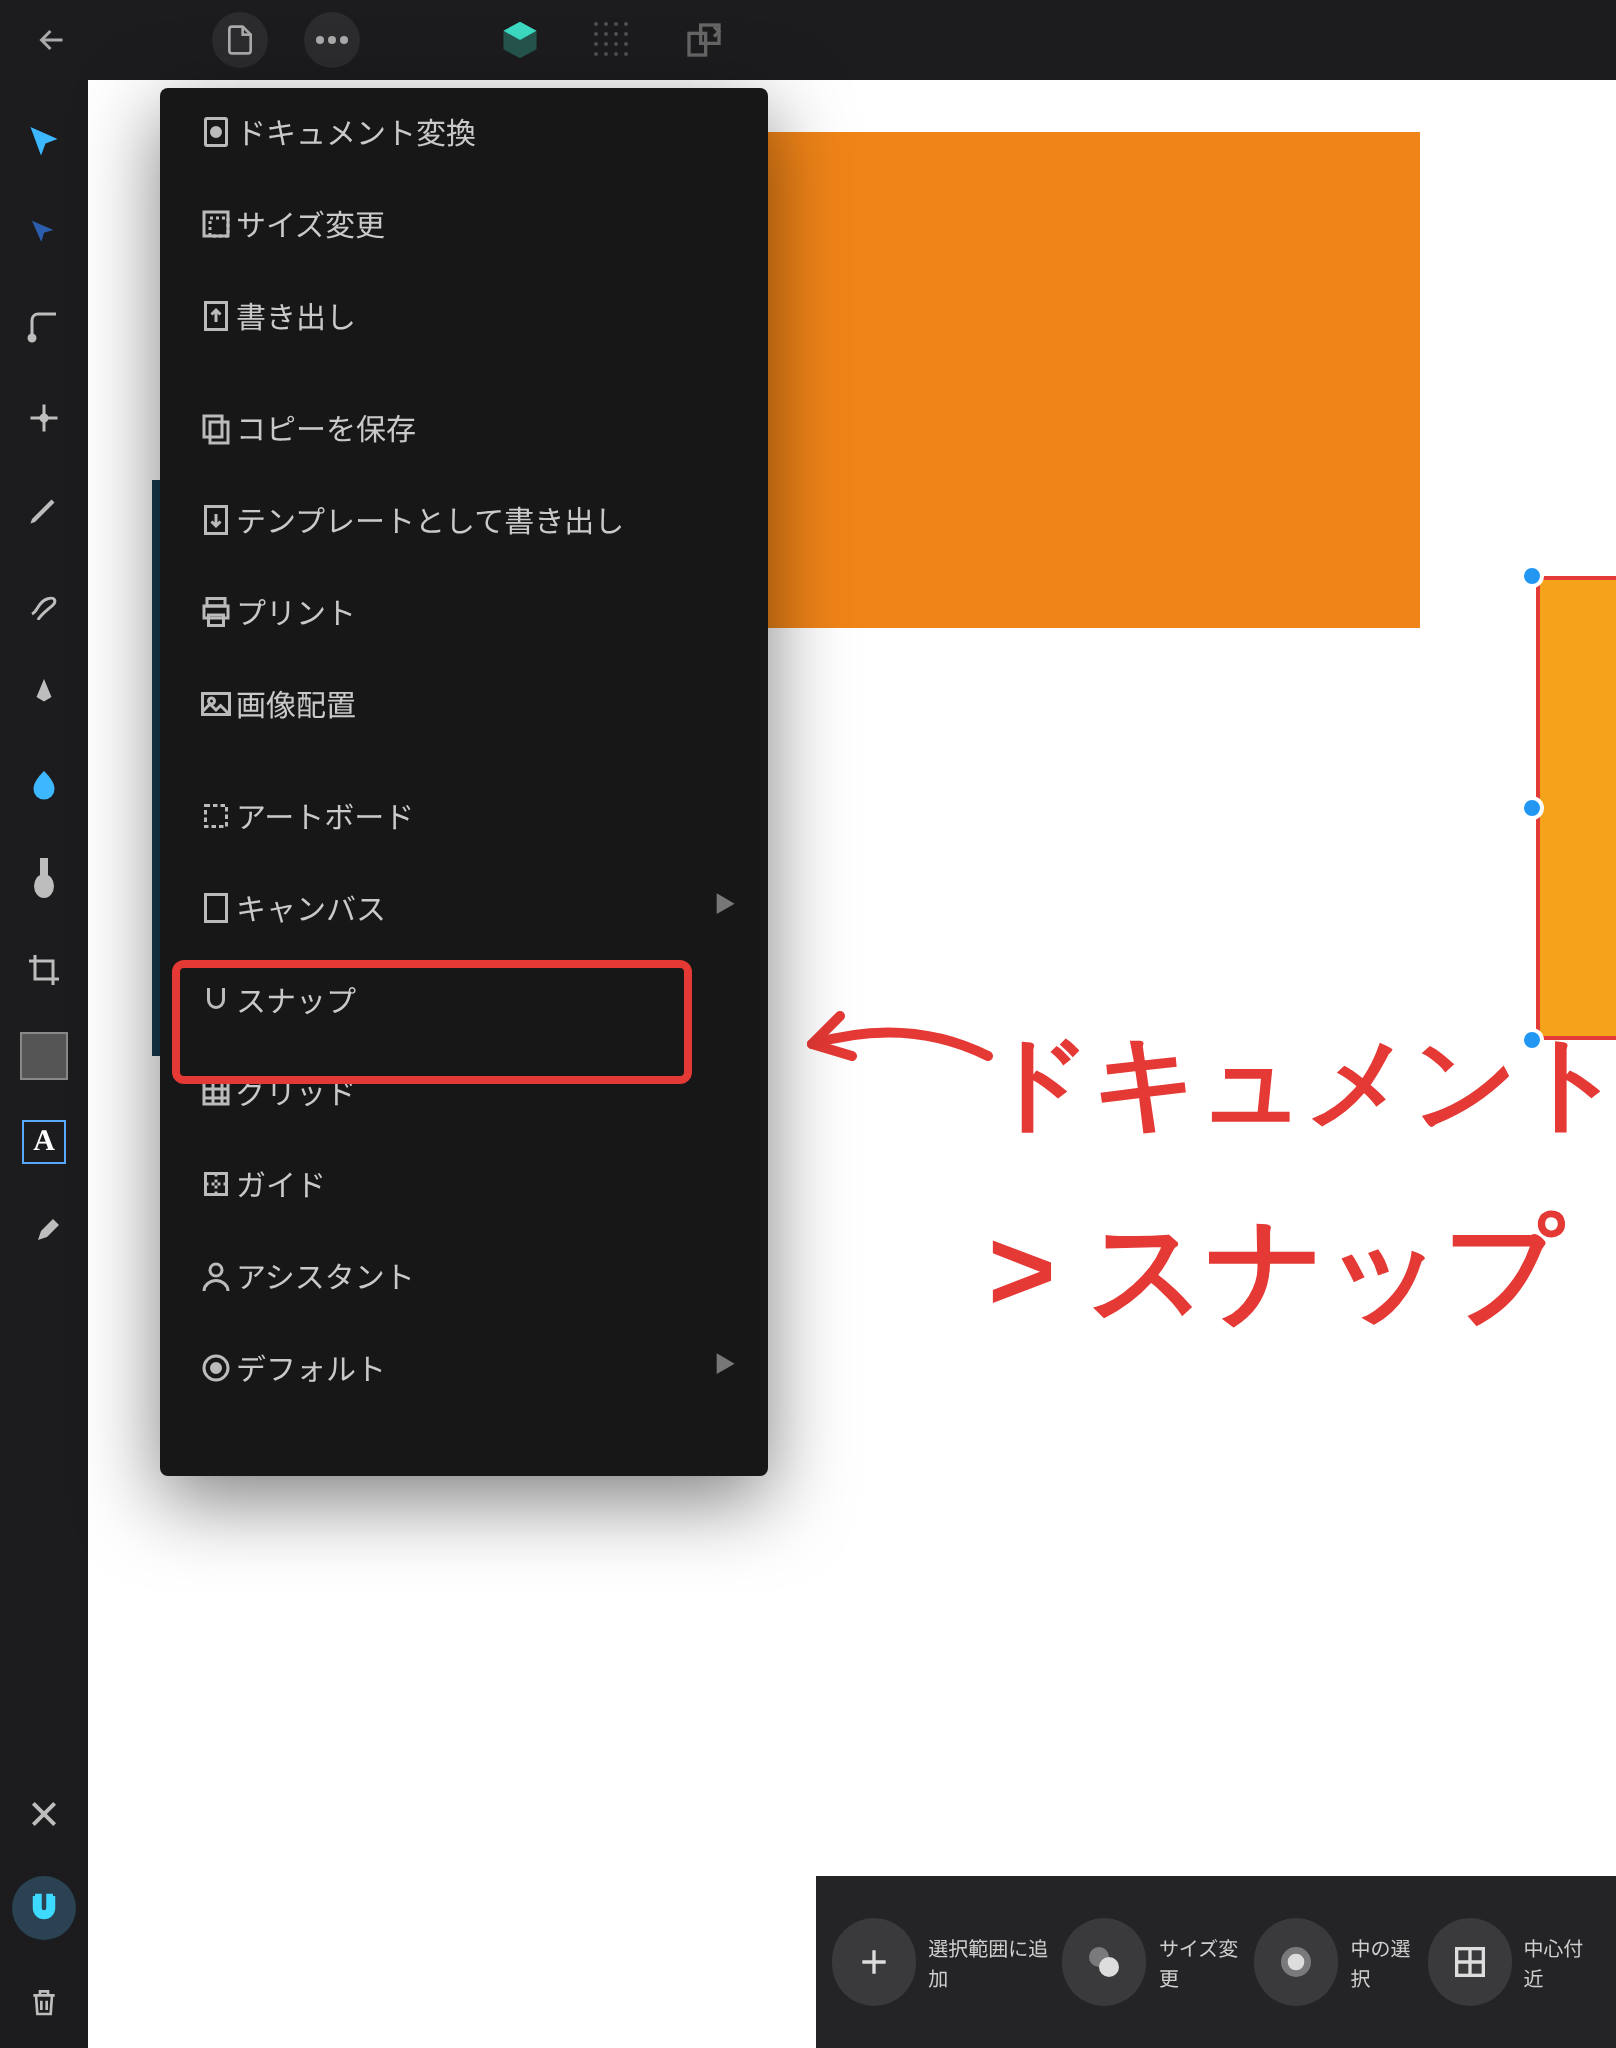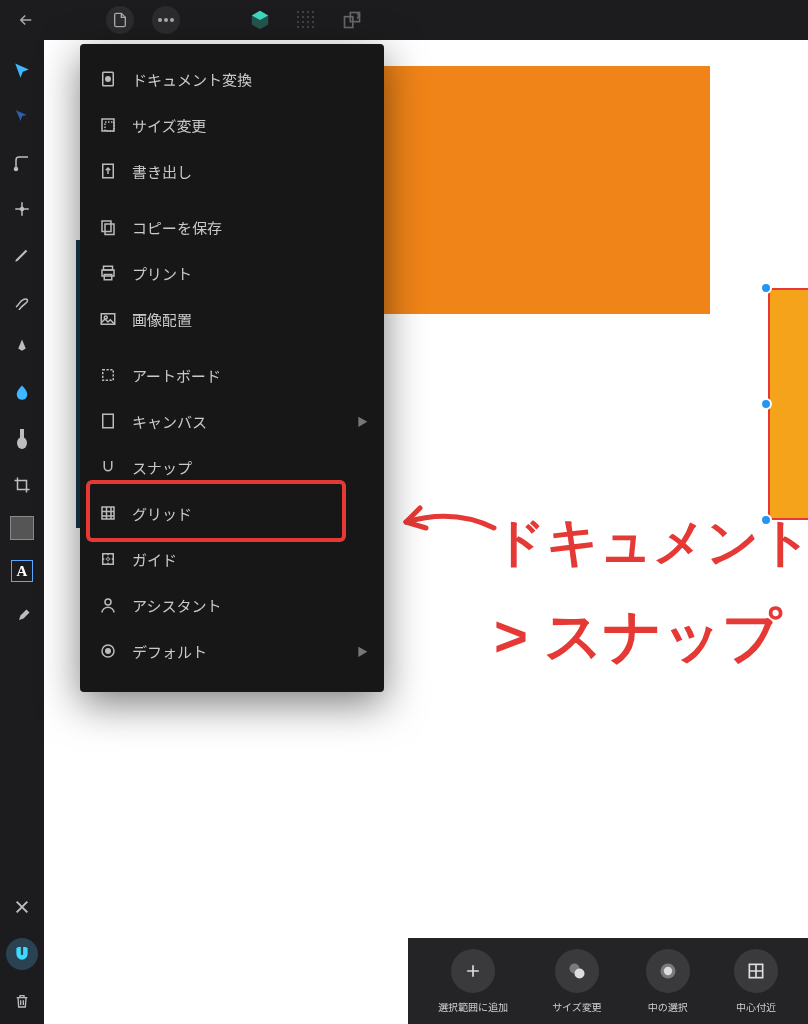--- a/index.html
+++ b/index.html
@@ -17,31 +17,31 @@
   .tool.sel-fill{background:#555;border:1px solid #888}
   .spacer{flex:1}
   
   .canvas{position:absolute;left:44px;top:40px;right:0;bottom:0;background:#fff}
   .dark-slab{position:absolute;left:32px;top:200px;width:60px;height:288px;background:#173a4e}
   .orange-big{position:absolute;left:340px;top:26px;width:326px;height:248px;background:#f08418}
   .orange-sel{position:absolute;left:724px;top:248px;width:84px;height:232px;background:#f6a31c;border:2px solid #e53935;box-sizing:border-box}
   .handle{position:absolute;width:12px;height:12px;border-radius:6px;background:#2196f3;border:2px solid #fff;box-sizing:border-box}
   
   .menu{position:absolute;left:80px;top:44px;width:304px;background:#171717;border-radius:4px;padding:12px 0 18px;box-shadow:0 12px 40px rgba(0,0,0,.5)}
-  .menu-item{display:flex;align-items:center;height:46px;padding:0 18px;color:#c9c9c9;font-size:15px;gap:14px;position:relative}
+  .menu-item{display:flex;height:46px;padding:0 18px;color:#c9c9c9;font-size:15px;gap:0;position:relative}
   .menu-item .ic{width:20px;height:20px;display:flex;align-items:center;justify-content:center;color:#bbb;flex-shrink:0}
   .menu-item .chev{position:absolute;right:16px;color:#777;font-size:11px}
   .menu-group-gap{height:10px}
   
   .hw-box{position:absolute;border:4px solid #e53935;border-radius:6px;pointer-events:none}
   .hw-text{position:absolute;color:#e53935;font-weight:700;font-family:"Comic Sans MS","Yu Gothic",sans-serif;white-space:pre;line-height:1.25;pointer-events:none}
   .hw-arrow{position:absolute;pointer-events:none}
   
   .ctxbar{position:absolute;right:0;bottom:0;height:86px;width:400px;background:#242426;display:flex;align-items:center;justify-content:space-around;padding:0 8px;box-sizing:border-box}
-  .ctx-btn{display:flex;flex-direction:column;align-items:center;gap:6px;color:#cfcfcf;font-size:10px}
+  .ctx-btn{display:flex;flex-direction:row;align-items:center;gap:6px;color:#cfcfcf;font-size:10px}
   .ctx-circ{width:44px;height:44px;border-radius:22px;background:#3a3a3c;display:flex;align-items:center;justify-content:center;color:#ddd}
   
   svg{display:block}
 </style>
 </head>
 <body>
 
 <div class="app">
 
   <div class="topbar">
@@ -234,20 +234,29 @@
             <svg width="18" height="18" viewBox="0 0 24 24" fill="none" stroke="currentColor" stroke-width="2">
               <rect x="4" y="4" width="12" height="14"></rect>
               <rect x="8" y="8" width="12" height="14"></rect>
             </svg>
           </span>
           <span>コピーを保存</span>
         </div>
         <div class="menu-item">
           <span class="ic">
             <svg width="18" height="18" viewBox="0 0 24 24" fill="none" stroke="currentColor" stroke-width="2">
+              <rect x="5" y="3" width="14" height="18"></rect>
+              <path d="M12 8v8M9 13l3 3 3-3"></path>
+            </svg>
+          </span>
+          <span>テンプレートとして書き出し</span>
+        </div>
+        <div class="menu-item">
+          <span class="ic">
+            <svg width="18" height="18" viewBox="0 0 24 24" fill="none" stroke="currentColor" stroke-width="2">
               <rect x="6" y="3" width="12" height="5"></rect>
               <rect x="4" y="8" width="16" height="8"></rect>
               <rect x="7" y="14" width="10" height="7"></rect>
             </svg>
           </span>
           <span>プリント</span>
         </div>
         <div class="menu-item">
           <span class="ic">
             <svg width="18" height="18" viewBox="0 0 24 24" fill="none" stroke="currentColor" stroke-width="2">

